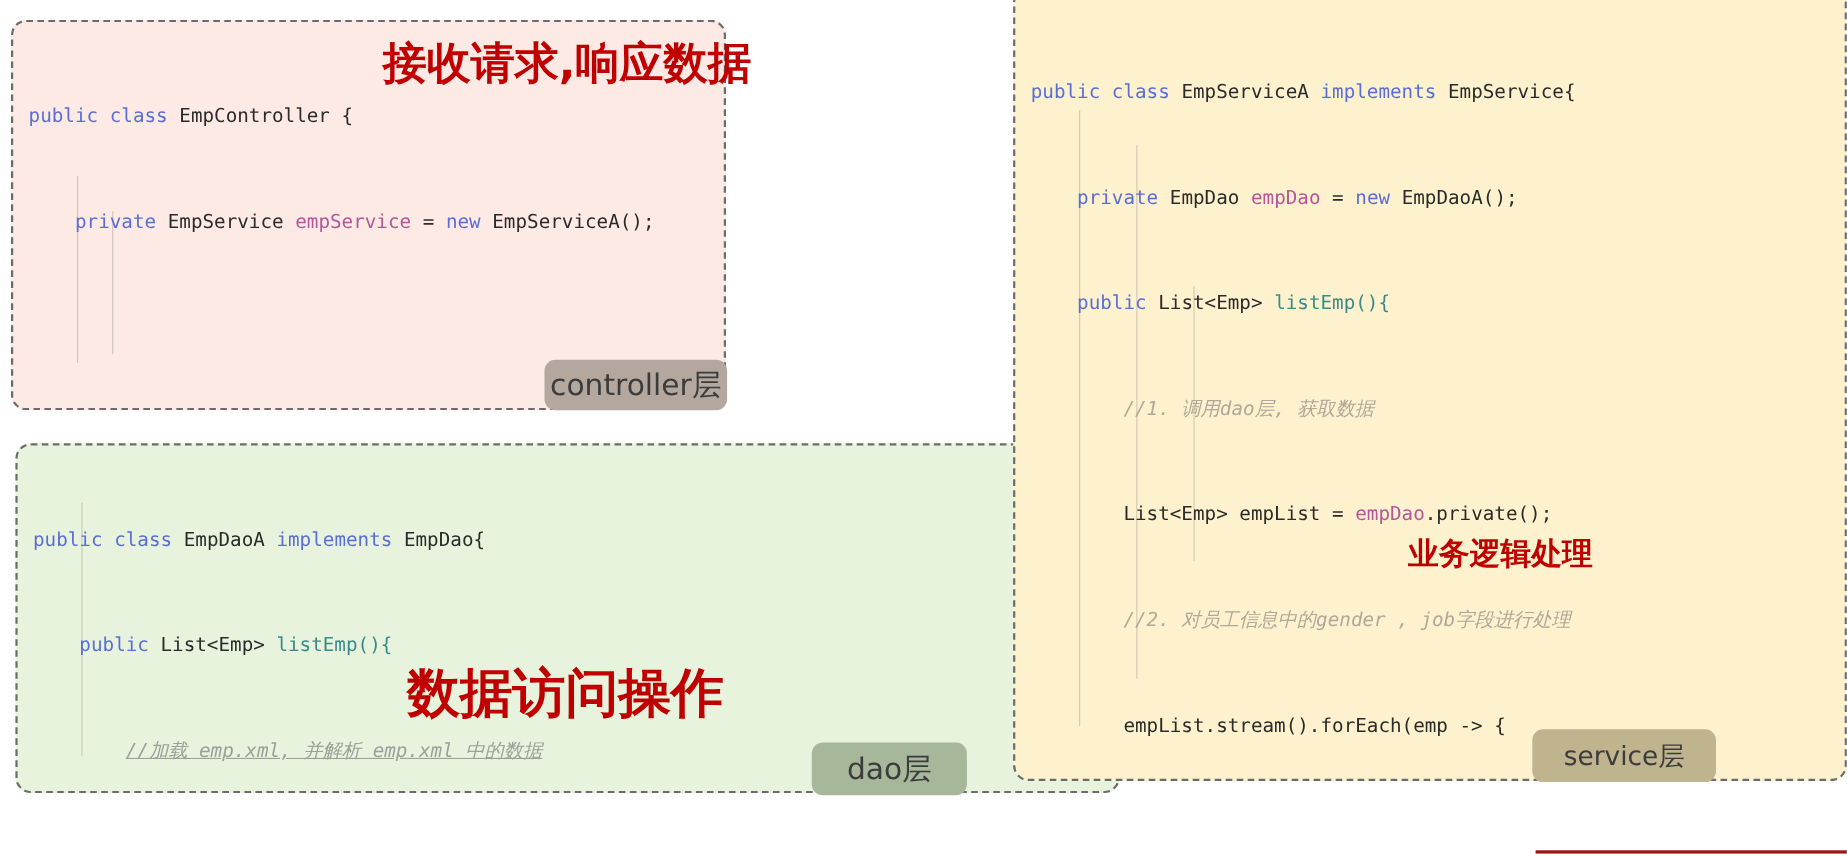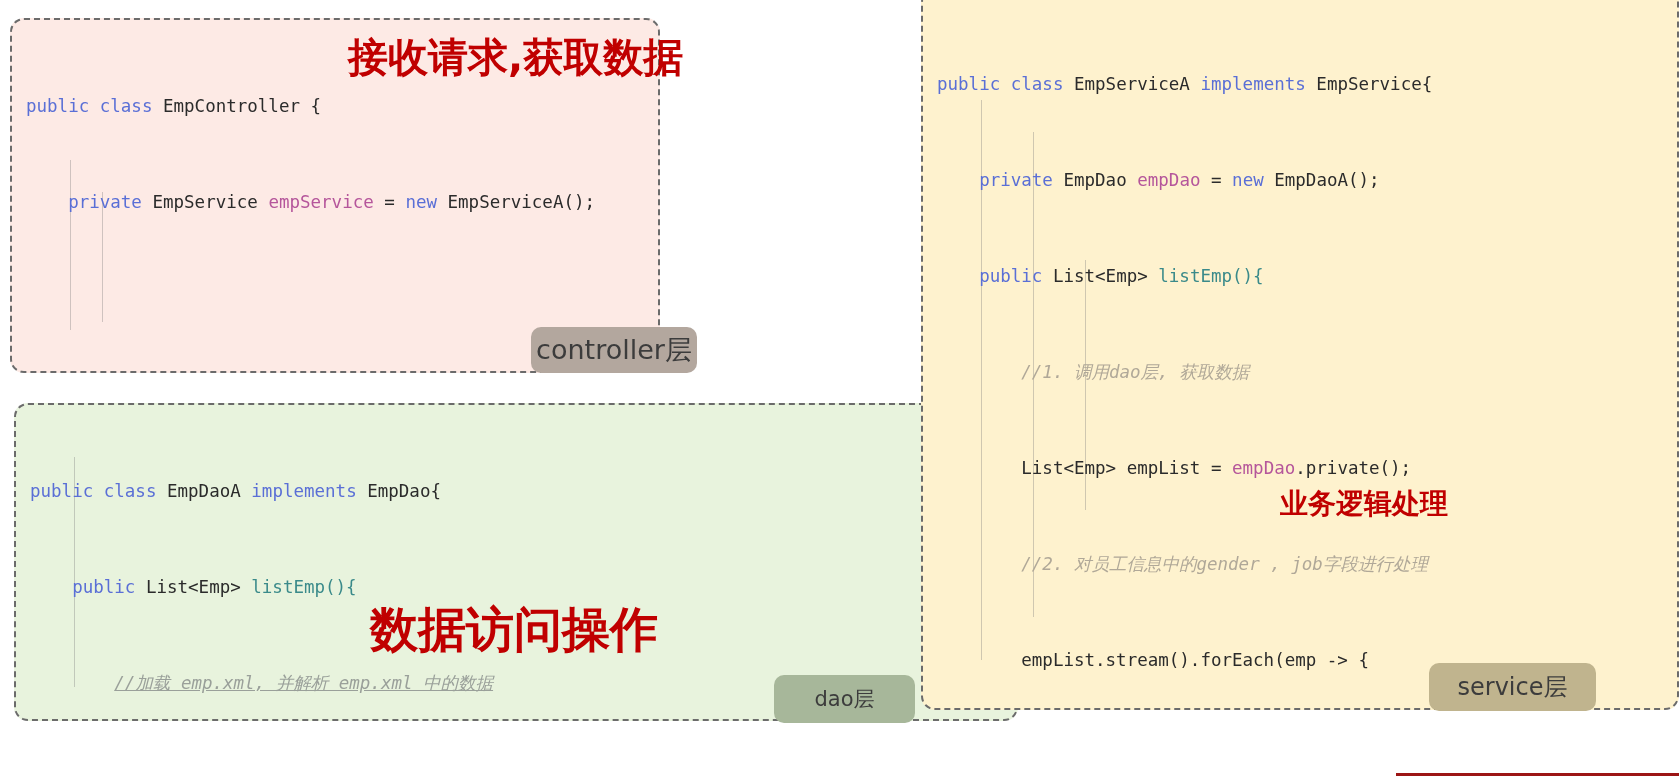--- a/index.html
+++ b/index.html
@@ -61,21 +61,20 @@
   
   .badge{
     position:absolute;
     font-family:"DejaVu Sans", sans-serif;
     color:#3c3c3c;
     display:flex;
     align-items:center;
     justify-content:center;
     border-radius:10px;
     white-space:nowrap;
-    margin-left:36px;
   }
   .badge.controller{background:#b3a79e;}
   .badge.dao{background:#a7b79a;}
   .badge.service{background:#c0b48e;}
 
   .redline{
     position:absolute;
     height:3px;
     background:#9c1515;
   }
@@ -94,21 +93,21 @@
     
     
     
     
     
     
     
   </div>
 </div>
 
-<div class="anno" style="left:348px;top:30px;font-size:40px;">接收请求,获取数据</div>
+<div class="anno" style="left:348px;top:30px;font-size:40px;">接收请求,响应数据</div>
 
 <div class="badge controller" style="left:495px;top:327px;width:166px;height:46px;font-size:27px;">controller层</div>
 
 <div class="panel green" style="left:14px;top:403px;width:1004px;height:318px;">
   <div class="guide" style="left:58px;top:52px;height:230px;"></div>
 
   <div class="code" style="left:14px;top:6px;">
     <div class="ln"><span class="kw">public</span> <span class="kw">class</span> <span class="type">EmpDaoA</span> <span class="kw">implements</span> <span class="type">EmpDao{</span></div>
     <div class="ln">    <span class="kw">public</span> <span class="type">List&lt;Emp&gt;</span> <span class="mth">listEmp(){</span></div>
     <div class="ln">        <span class="cmtg">//加载 emp.xml, 并解析 emp.xml 中的数据</span></div>
@@ -116,21 +115,21 @@
     
     
     
     
     
   </div>
 </div>
 
 <div class="anno" style="left:370px;top:598px;font-size:48px;">数据访问操作</div>
 
-<div class="badge dao" style="left:738px;top:675px;width:141px;height:48px;font-size:21px;">dao层</div>
+<div class="badge dao" style="left:738px;top:675px;width:141px;height:48px;font-size:27px;">dao层</div>
 
 <div class="panel cream" style="left:921px;top:-12px;width:758px;height:722px;">
   <div class="guide" style="left:58px;top:110px;height:560px;"></div>
   <div class="guide" style="left:110px;top:142px;height:485px;"></div>
   <div class="guide" style="left:162px;top:270px;height:250px;"></div>
 
   <div class="code" style="left:14px;top:14px;">
     <div class="ln"><span class="kw">public</span> <span class="kw">class</span> <span class="type">EmpServiceA</span> <span class="kw">implements</span> <span class="type">EmpService{</span></div>
     <div class="ln">    <span class="kw">private</span> <span class="type">EmpDao</span> <span class="fld">empDao</span> <span>=</span> <span class="kw">new</span> <span class="type">EmpDaoA();</span></div>
     <div class="ln">    <span class="kw">public</span> <span class="type">List&lt;Emp&gt;</span> <span class="mth">listEmp(){</span></div>

